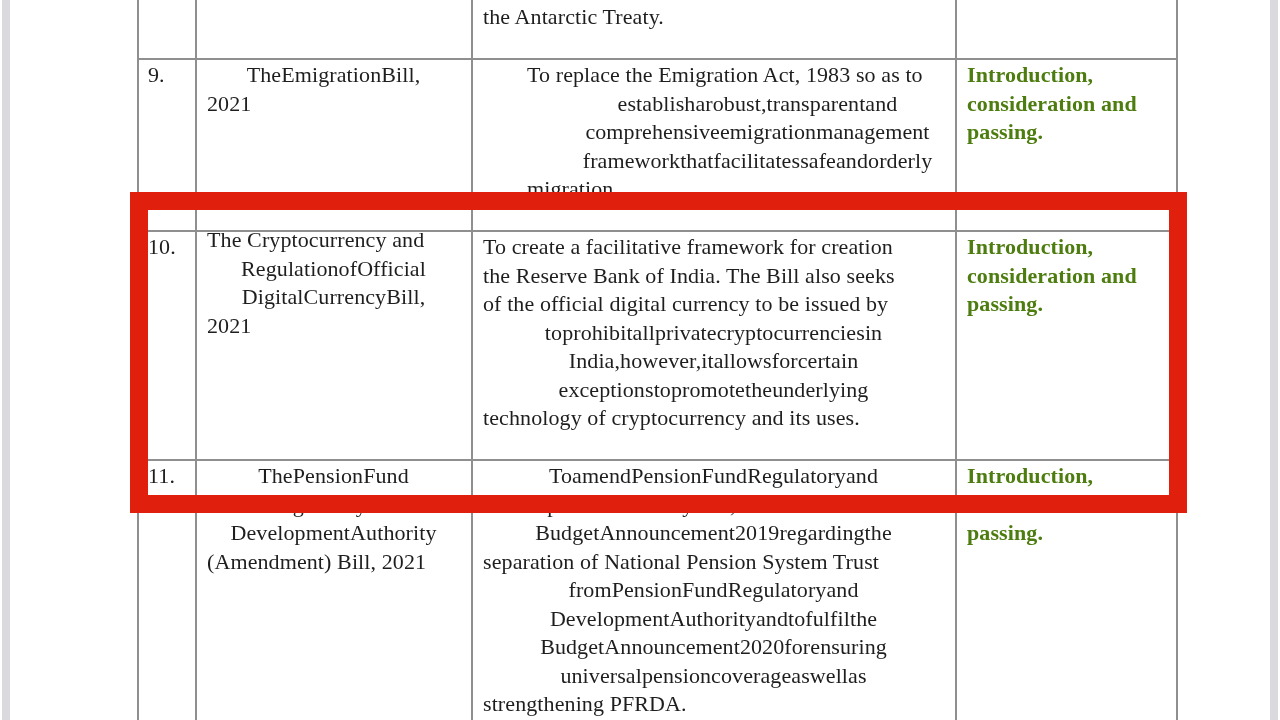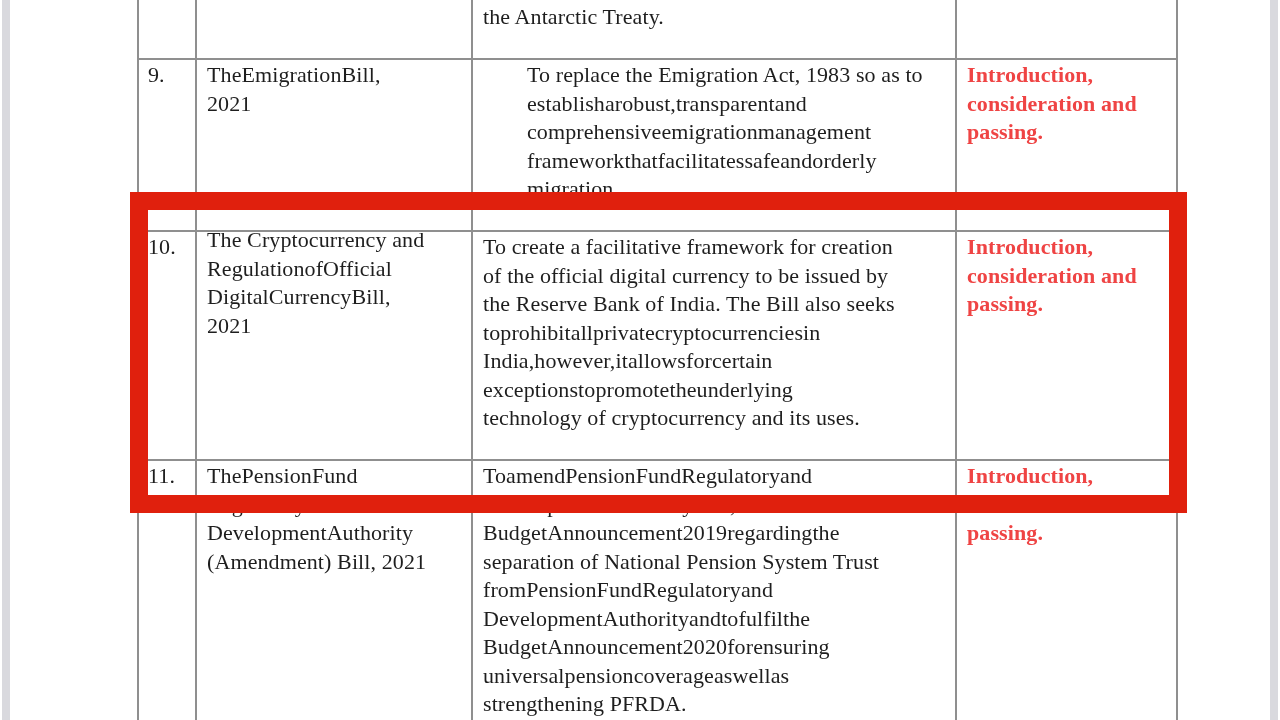--- a/index.html
+++ b/index.html
@@ -37,32 +37,32 @@
       font-size: 22px;
       line-height: 28.5px;
       color: #1e1e1e;
       text-align: justify;
       text-align-last: left;
       letter-spacing: 0.1px;
     }
     .cell.bold {
       font-weight: bold;
       text-align: left;
-      color: #ef4444;
+      color: #4d7c0f;
     }
     .cell.num {
       text-align: left;
     }
     .line {
       display: block;
       white-space: nowrap;
     }
     .just {
       display: flex;
-      justify-content: flex-start;
+      justify-content: center;
       white-space: nowrap;
     }
 
     .highlight-box {
       position: absolute;
       left: 130px;
       top: 192px;
       width: 1021px;
       height: 285px;
       border: 18px solid #e0200d;
@@ -144,22 +144,22 @@
       </div>
       <div class="just">
         <span>Digital</span>
         <span>Currency</span>
         <span>Bill,</span>
       </div>
       <div class="line">2021</div>
     </div>
   <div class="cell" id="r2purpose" style="left:483px; top:233px; width:461px;">
       <div class="line">To create a facilitative framework for creation</div>
+      <div class="line">the Reserve Bank of India. The Bill also seeks</div>
       <div class="line">of the official digital currency to be issued by</div>
-      <div class="line">the Reserve Bank of India. The Bill also seeks</div>
       <div class="just">
         <span>to</span>
         <span>prohibit</span>
         <span>all</span>
         <span>private</span>
         <span>cryptocurrencies</span>
         <span>in</span>
       </div>
       <div class="just">
         <span>India,</span>

